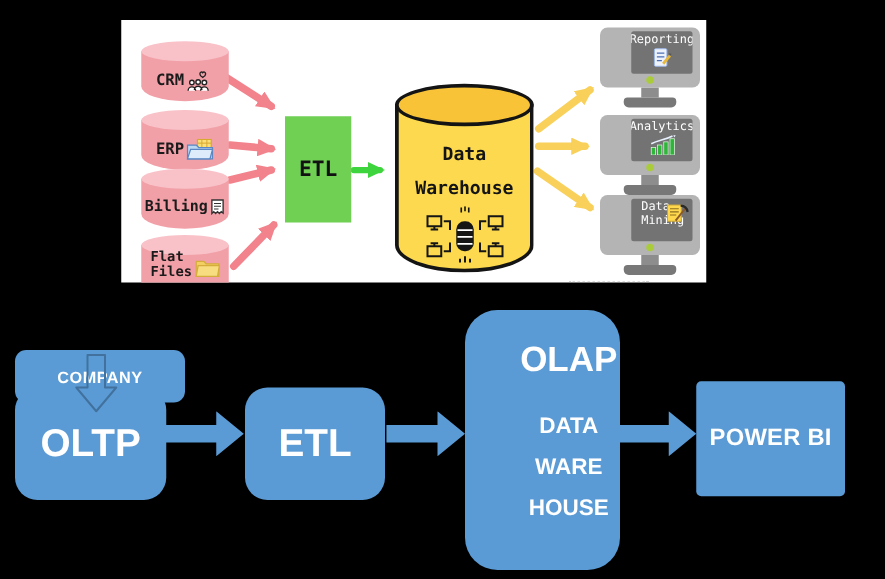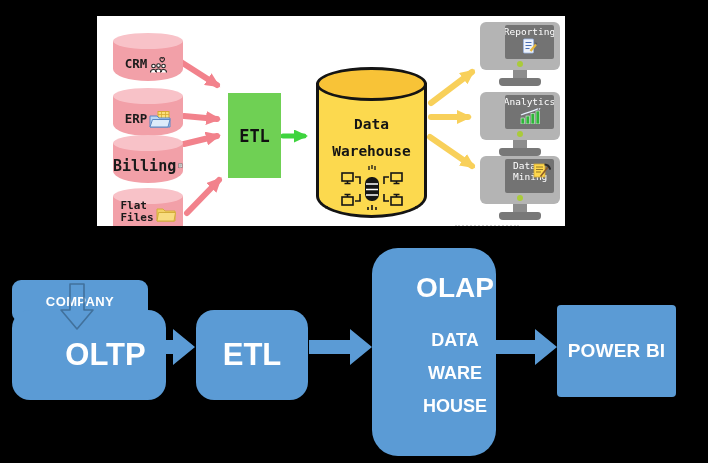--- a/index.html
+++ b/index.html
@@ -59,21 +59,21 @@
   .mining-icon{position:absolute;right:3px;top:3px;}
 
   .artifact{position:absolute;left:358px;top:206px;width:64px;height:3px;opacity:.45;
             border-bottom:2px dotted #9a9a9a;}
 
   
   .flow-box{position:absolute;background:#5b9bd5;color:#fff;font-weight:bold;
             display:flex;align-items:center;justify-content:center;z-index:2;}
   .box-company{left:12px;top:248px;width:136px;height:42px;border-radius:9px;
                font-size:13px;letter-spacing:.4px;margin-top:32px;}
-  .box-oltp{left:12px;top:310px;width:121px;height:90px;border-radius:18px;font-size:31px;padding-left:33px;}
+  .box-oltp{left:12px;top:310px;width:121px;height:90px;border-radius:18px;font-size:31px;}
   .box-etl2{left:196px;top:310px;width:112px;height:90px;border-radius:18px;font-size:31px;}
   .box-olap{left:372px;top:248px;width:124px;height:208px;border-radius:26px;
             flex-direction:column;justify-content:flex-start;padding-top:24px;
             box-sizing:border-box;padding-left:42px;}
   .olap-title{font-size:28px;margin-bottom:20px;}
   .olap-sub{font-size:18px;line-height:33px;}
   .box-powerbi{left:557px;top:305px;width:119px;height:92px;border-radius:4px;
                font-size:19px;letter-spacing:.2px;}
   .h-arrow{position:absolute;top:329px;z-index:1;}
   .ha1{left:132px;} .ha2{left:309px;} .ha3{left:495px;}
@@ -133,21 +133,21 @@
           <path d="M9 3.5 H20 M12.5 0.5 V9.5 M16.5 0.5 V9.5" stroke="#d8a92f" stroke-width="0.8"></path>
           <path d="M1 5 H8 L10 7 H21 V16 H1 Z" fill="#bcd7f2" stroke="#5b87c5" stroke-width="1"></path>
           <path d="M3.5 8.5 H21 L19 16 H1 Z" fill="#ddebfa" stroke="#5b87c5" stroke-width="1"></path>
         </svg>
       </div>
     </div>
 
     <div class="cyl" style="top:119px">
       <div class="cyl-top"></div>
       <div class="cyl-body"></div>
-      <div class="cyl-label" style="font-size:15px">
+      <div class="cyl-label" style="font-size:12px">
         <span class="txt">Billing</span>
         <svg width="12" height="14" viewBox="0 0 12 14">
           <path d="M1.5 1 H10.5 V11.5 L9 10.3 7.5 11.8 6 10.3 4.5 11.8 3 10.3 1.5 11.8 Z" fill="#fff" stroke="#333" stroke-width="1.1"></path>
           <path d="M3.2 3.8 h5.6 M3.2 6 h5.6 M3.2 8.2 h3.6" stroke="#333" stroke-width="0.9"></path>
         </svg>
       </div>
     </div>
 
     <div class="cyl" style="top:172px;height:52px">
       <div class="cyl-top"></div>

